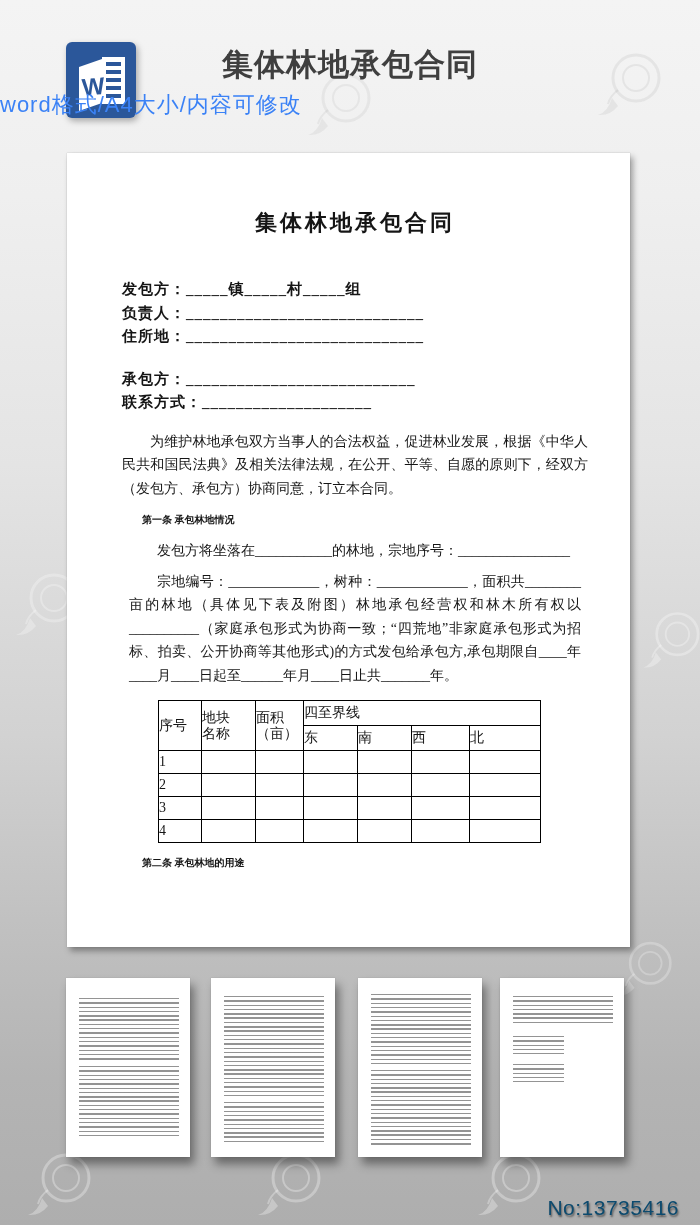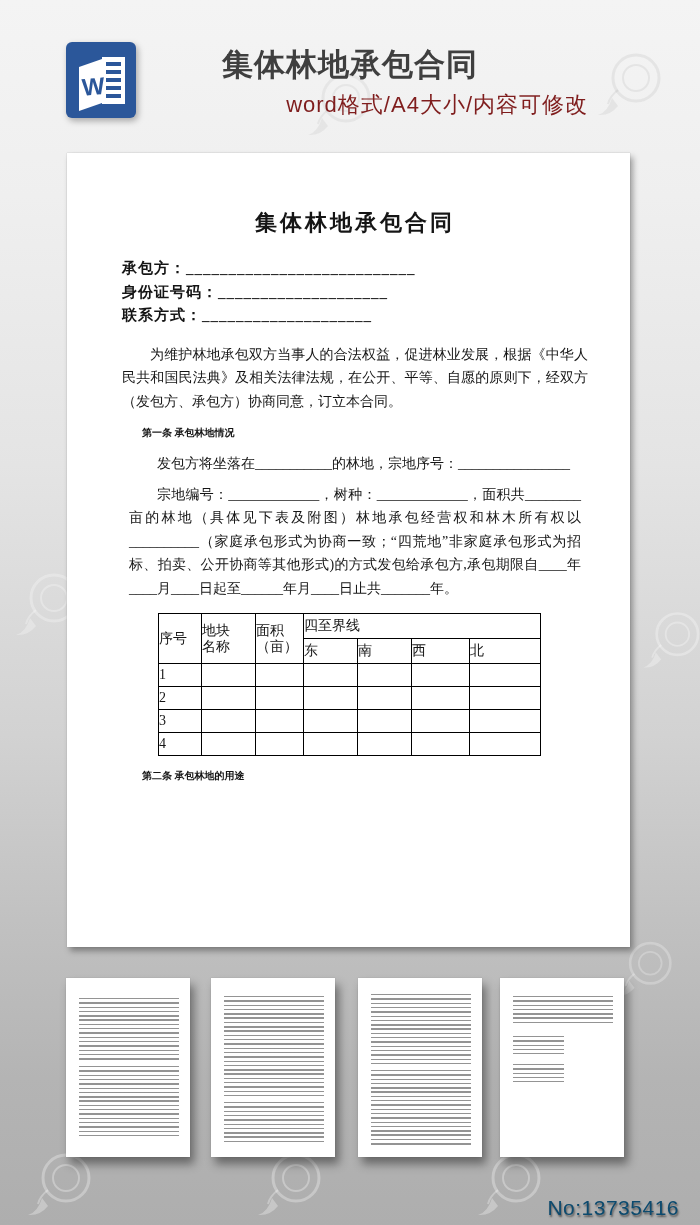--- a/index.html
+++ b/index.html
@@ -8,22 +8,22 @@
     font-family:"Liberation Sans",sans-serif;
     background:linear-gradient(180deg,#f4f4f4 0%,#efefef 16%,#e4e4e4 38%,#d2d2d2 60%,#c0c0c0 76%,#b4b4b4 88%,#aeaeae 100%);
   }
   
   .wm{position:absolute;pointer-events:none;}
   
   .app-header{position:absolute;top:0;left:0;width:700px;height:140px;}
   .word-icon{position:absolute;left:66px;top:42px;width:70px;height:76px;filter:drop-shadow(2px 3px 3px rgba(0,0,0,.30));}
   .header-title{position:absolute;top:44px;left:0;width:700px;text-align:center;
     font-size:31px;font-weight:bold;color:#3f3f3f;letter-spacing:1px;}
-  .header-sub{position:absolute;top:90px;left:0;width:588px;text-align:right;
-    font-size:22px;color:#7f1d1d;letter-spacing:1px;}
+  .header-sub{position:absolute;top:90px;left:0;width:588px;text-align:left;
+    font-size:22px;color:#3b82f6;letter-spacing:1px;}
   
   .page{position:absolute;left:67px;top:153px;width:563px;height:794px;background:#fff;
     box-shadow:3px 4px 6px rgba(0,0,0,.35),0 0 1px #aaa;overflow:hidden;
     font-family:"Liberation Serif",serif;color:#151515;}
   .page-inner{padding:0 42px 0 55px;}
   .doc-title{margin:55px 0 0 0;text-align:center;font-size:22px;font-weight:bold;letter-spacing:3px;}
   .party{margin-top:40px;}
   .party.b{margin-top:19px;}
   .party p{margin:0;font-size:15px;font-weight:bold;line-height:23.5px;letter-spacing:1px;}
   .preamble{margin:15px 0 0 0;font-size:14px;line-height:23.5px;text-align:justify;text-indent:2em;}
@@ -96,24 +96,28 @@
     <text x="16" y="53" font-family="Liberation Sans, sans-serif" font-size="24" font-weight="bold" fill="#2b579a" transform="rotate(-5 24 46)">W</text>
   </svg>
   <div class="header-title">集体林地承包合同</div>
   <div class="header-sub">word格式/A4大小/内容可修改</div>
 </div>
 
 <div class="page">
   <div class="page-inner">
     <div class="doc-title">集体林地承包合同</div>
 
+    <div class="party a">
+      <p>发包方：_____镇_____村_____组</p>
+      <p>负责人：____________________________</p>
+      <p>住所地：____________________________</p>
+    </div>
 
     <div class="party b">
       <p>承包方：___________________________</p>
-      <p>身份证号码：____________________</p>
       <p>联系方式：____________________</p>
     </div>
 
     <p class="preamble">为维护林地承包双方当事人的合法权益，促进林业发展，根据《中华人民共和国民法典》及相关法律法规，在公开、平等、自愿的原则下，经双方（发包方、承包方）协商同意，订立本合同。</p>
 
     <p class="art-head">第一条 承包林地情况</p>
     <p class="art-para">发包方将坐落在___________的林地，宗地序号：________________</p>
     <p class="art-para">宗地编号：_____________，树种：_____________，面积共________亩的林地（具体见下表及附图）林地承包经营权和林木所有权以__________（家庭承包形式为协商一致；“四荒地”非家庭承包形式为招标、拍卖、公开协商等其他形式)的方式发包给承包方,承包期限自____年____月____日起至______年月____日止共_______年。</p>
 
     <table class="plots">

